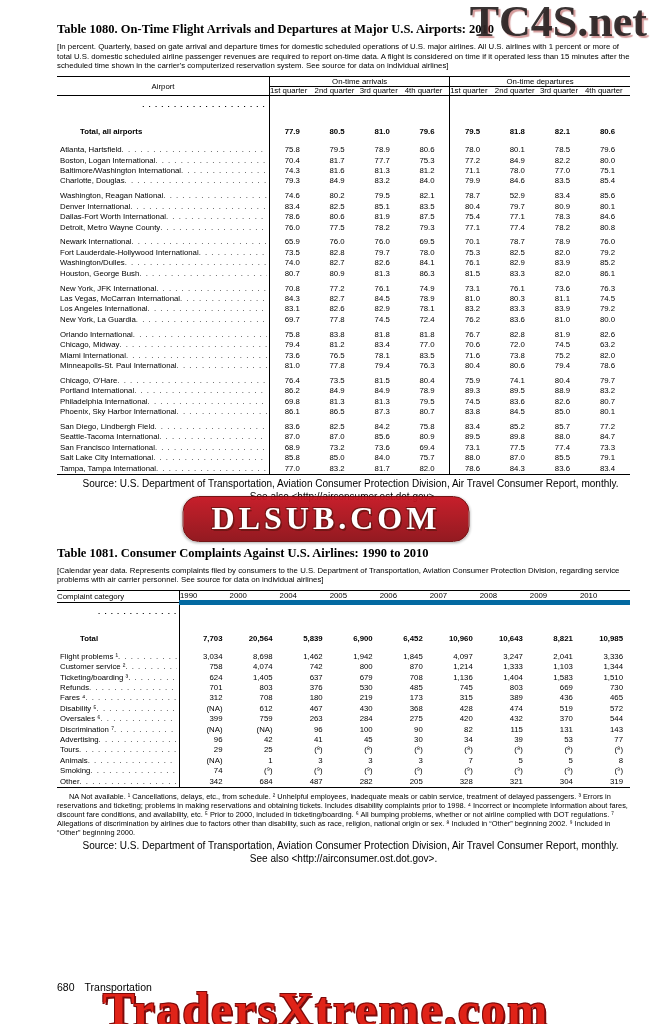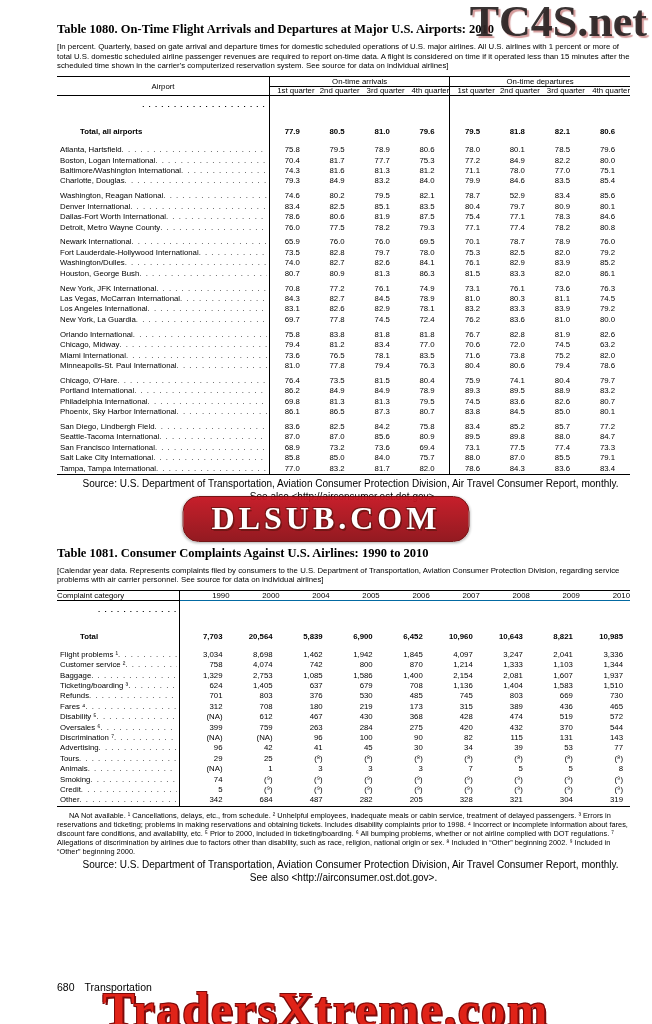--- a/index.html
+++ b/index.html
@@ -20,22 +20,22 @@
   .sec2{margin-top:42px;}
 
   table.t{
     border-collapse:collapse;width:100%;table-layout:fixed;
     font-size:7.8px;border-top:1.5px solid #000;border-bottom:1px solid #000;
   }
   table.t th{font-weight:normal;padding:0;}
   .airport-h{width:212px;text-align:center;vertical-align:middle;border-bottom:1px solid #000;}
   .cat-h{width:122px;text-align:left;vertical-align:middle;border-bottom:1px solid #000;padding:2px 0;}
   .grp{border-bottom:1px solid #000;text-align:center;padding:2px 0 1px 0;}
-  .qh{vertical-align:bottom;text-align:right;line-height:1.1;padding:1px 2px 2px 2px;border-bottom:1px solid #000;}
-  .yh{text-align:right;padding:2px 7px 2px 0;border-bottom:1px solid #0369a1;}
+  .qh{vertical-align:bottom;text-align:left;line-height:1.1;padding:1px 2px 2px 2px;border-bottom:1px solid #000;}
+  .yh{text-align:left;padding:2px 7px 2px 0;border-bottom:5px solid #0369a1;}
   .vl{border-left:1px solid #000;}
 
   tbody td{height:10.4px;line-height:10.4px;padding:0 2px;vertical-align:bottom;
     overflow:hidden;white-space:nowrap;}
   #t1080 td.num{text-align:center;}
   #t1081 td.num{text-align:right;padding-right:7px;}
   tr.gap td{padding-top:4.5px;}
   tr.total td{font-weight:bold;padding-top:4px;padding-bottom:3px;}
 
   td.lbl{padding-left:3px;}
@@ -652,37 +652,20 @@
             <td class="num">800</td>
             <td class="num">870</td>
             <td class="num">1,214</td>
             <td class="num">1,333</td>
             <td class="num">1,103</td>
             <td class="num">1,344</td>
           </tr>
           <tr class="">
             <td class="lbl">
               <div class="lw">
-                <span class="lt">Baggage</span>
-                <span class="dots"></span>
-              </div>
-            </td>
-            <td class="num vl">1,329</td>
-            <td class="num">2,753</td>
-            <td class="num">1,085</td>
-            <td class="num">1,586</td>
-            <td class="num">1,400</td>
-            <td class="num">2,154</td>
-            <td class="num">2,081</td>
-            <td class="num">1,607</td>
-            <td class="num">1,937</td>
-          </tr>
-          <tr class="">
-            <td class="lbl">
-              <div class="lw">
                 <span class="lt">Ticketing/boarding ³</span>
                 <span class="dots"></span>
               </div>
             </td>
             <td class="num vl">624</td>
             <td class="num">1,405</td>
             <td class="num">637</td>
             <td class="num">679</td>
             <td class="num">708</td>
             <td class="num">1,136</td>
@@ -839,37 +822,20 @@
             <td class="num">(⁹)</td>
             <td class="num">(⁹)</td>
             <td class="num">(⁹)</td>
             <td class="num">(⁹)</td>
             <td class="num">(⁹)</td>
             <td class="num">(⁹)</td>
           </tr>
           <tr class="">
             <td class="lbl">
               <div class="lw">
-                <span class="lt">Credit</span>
-                <span class="dots"></span>
-              </div>
-            </td>
-            <td class="num vl">5</td>
-            <td class="num">(⁹)</td>
-            <td class="num">(⁹)</td>
-            <td class="num">(⁹)</td>
-            <td class="num">(⁹)</td>
-            <td class="num">(⁹)</td>
-            <td class="num">(⁹)</td>
-            <td class="num">(⁹)</td>
-            <td class="num">(⁹)</td>
-          </tr>
-          <tr class="">
-            <td class="lbl">
-              <div class="lw">
                 <span class="lt">Other</span>
                 <span class="dots"></span>
               </div>
             </td>
             <td class="num vl">342</td>
             <td class="num">684</td>
             <td class="num">487</td>
             <td class="num">282</td>
             <td class="num">205</td>
             <td class="num">328</td>

